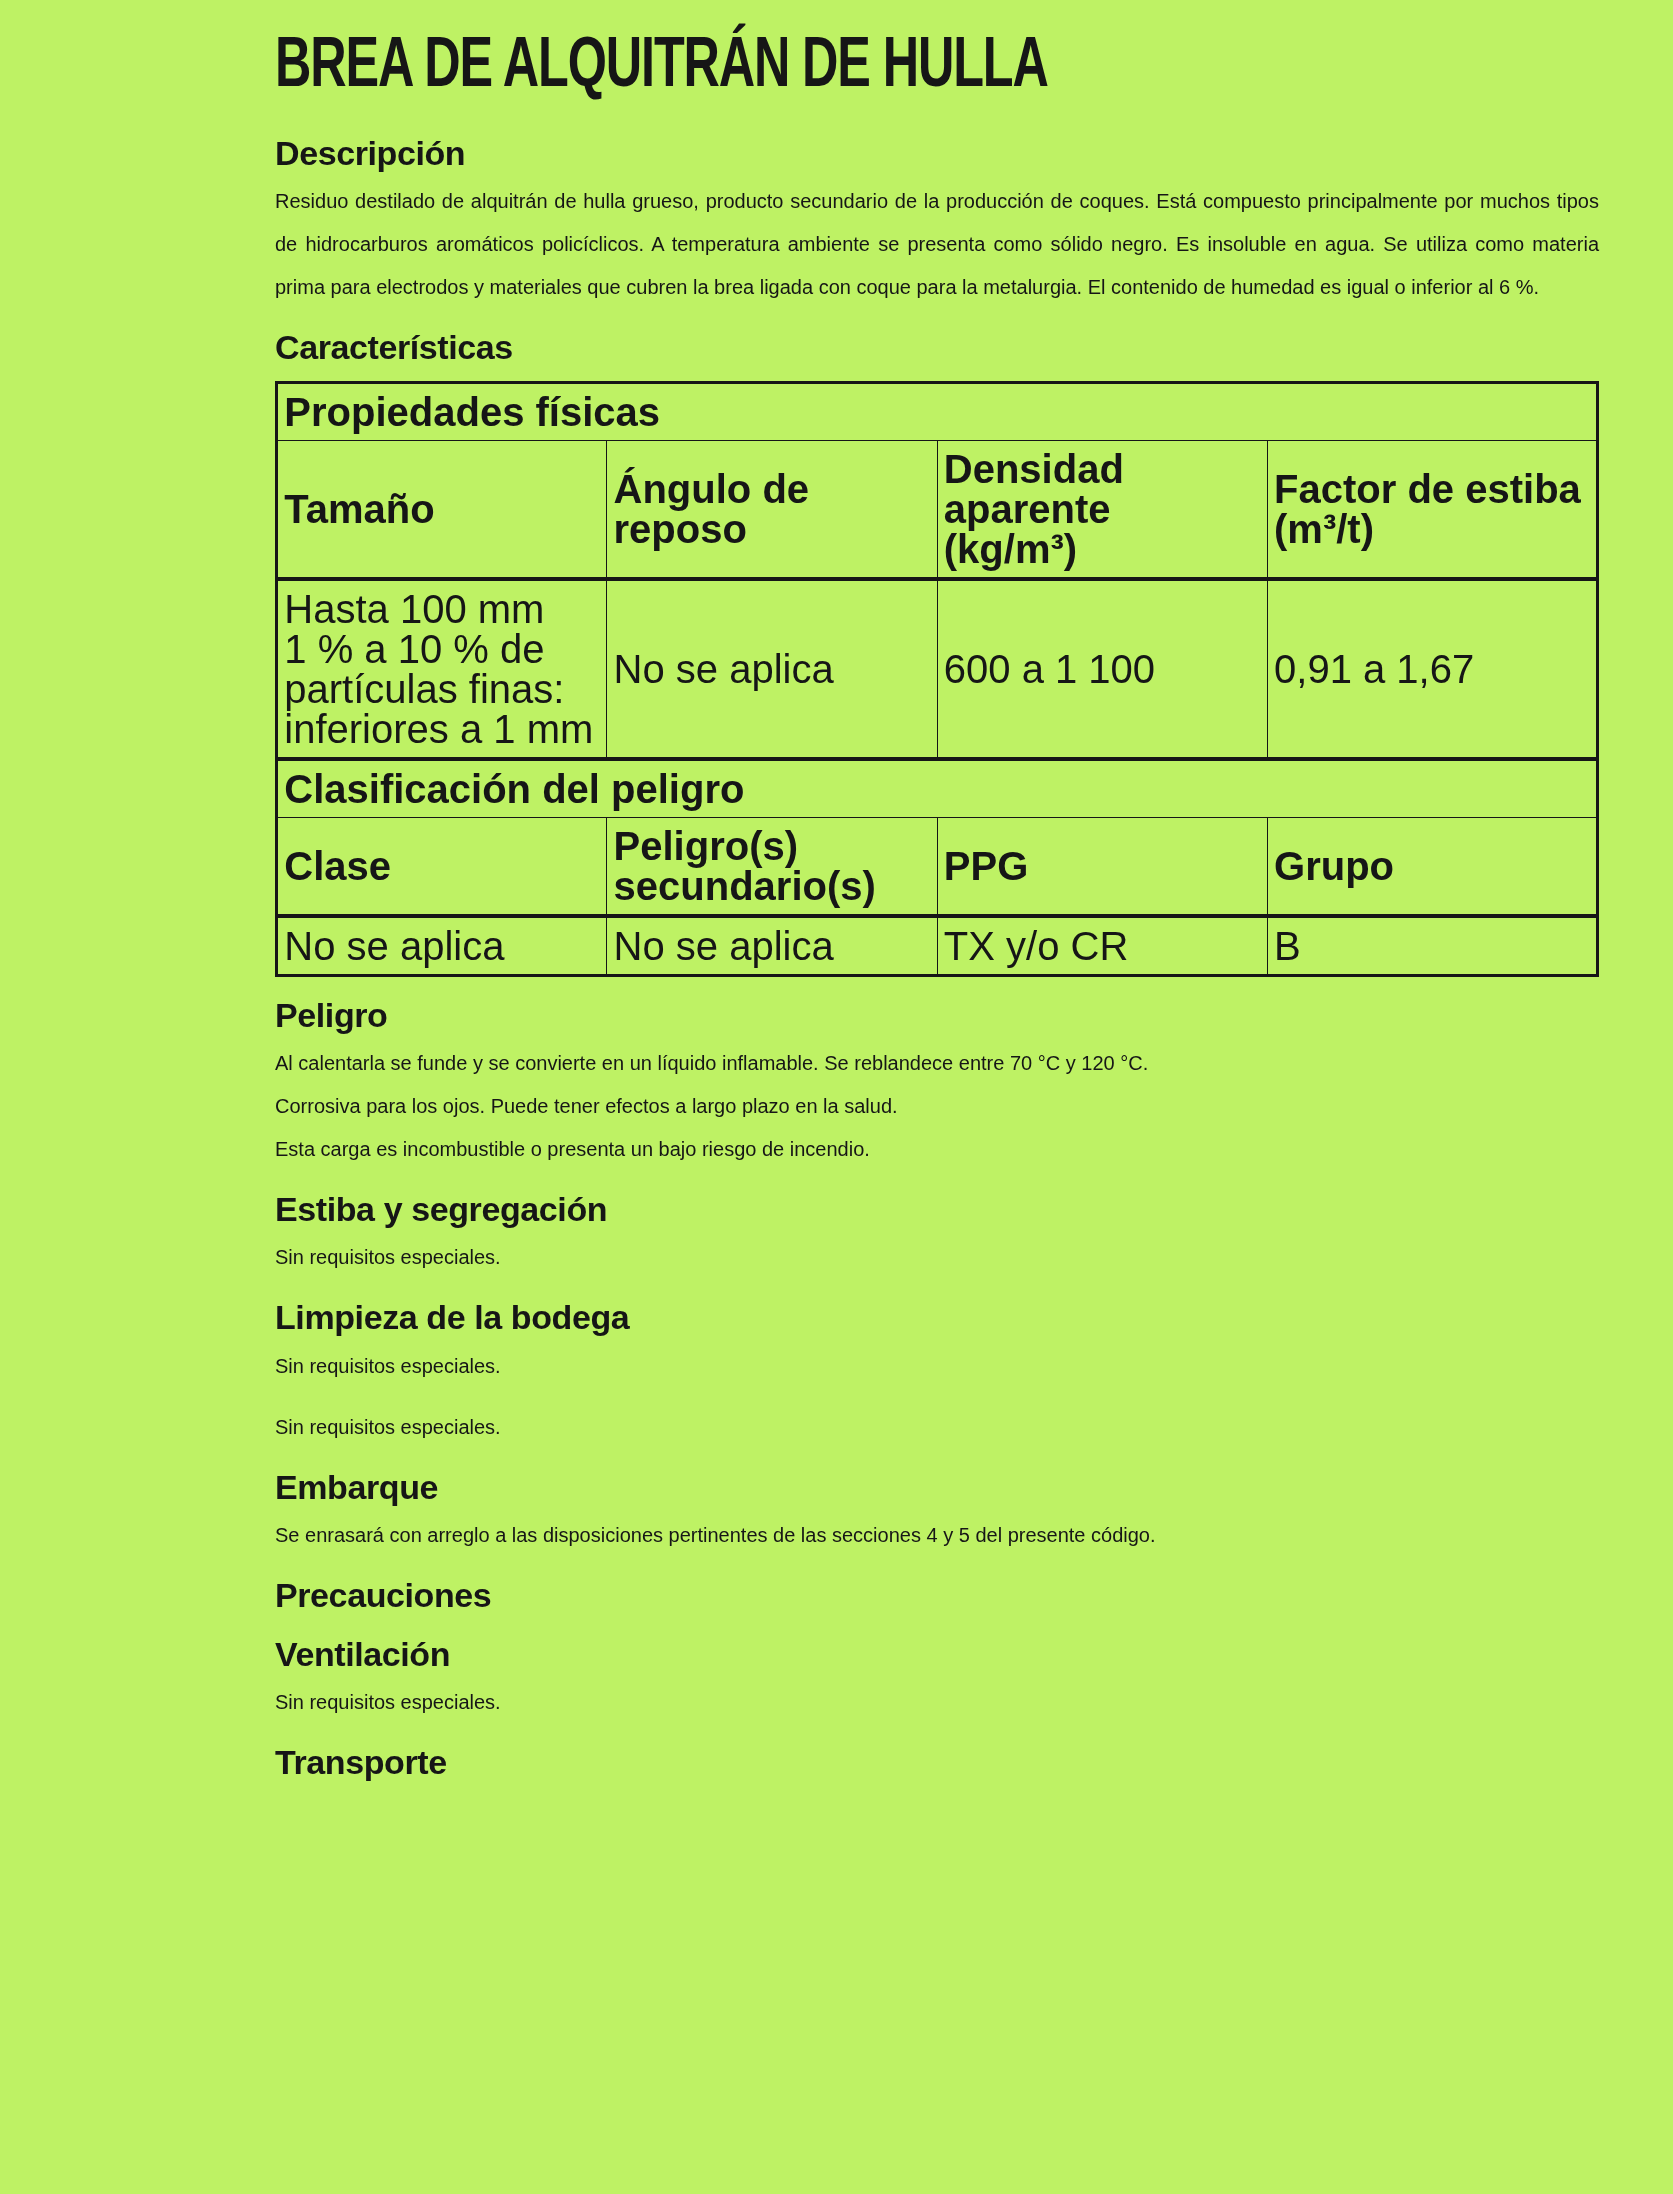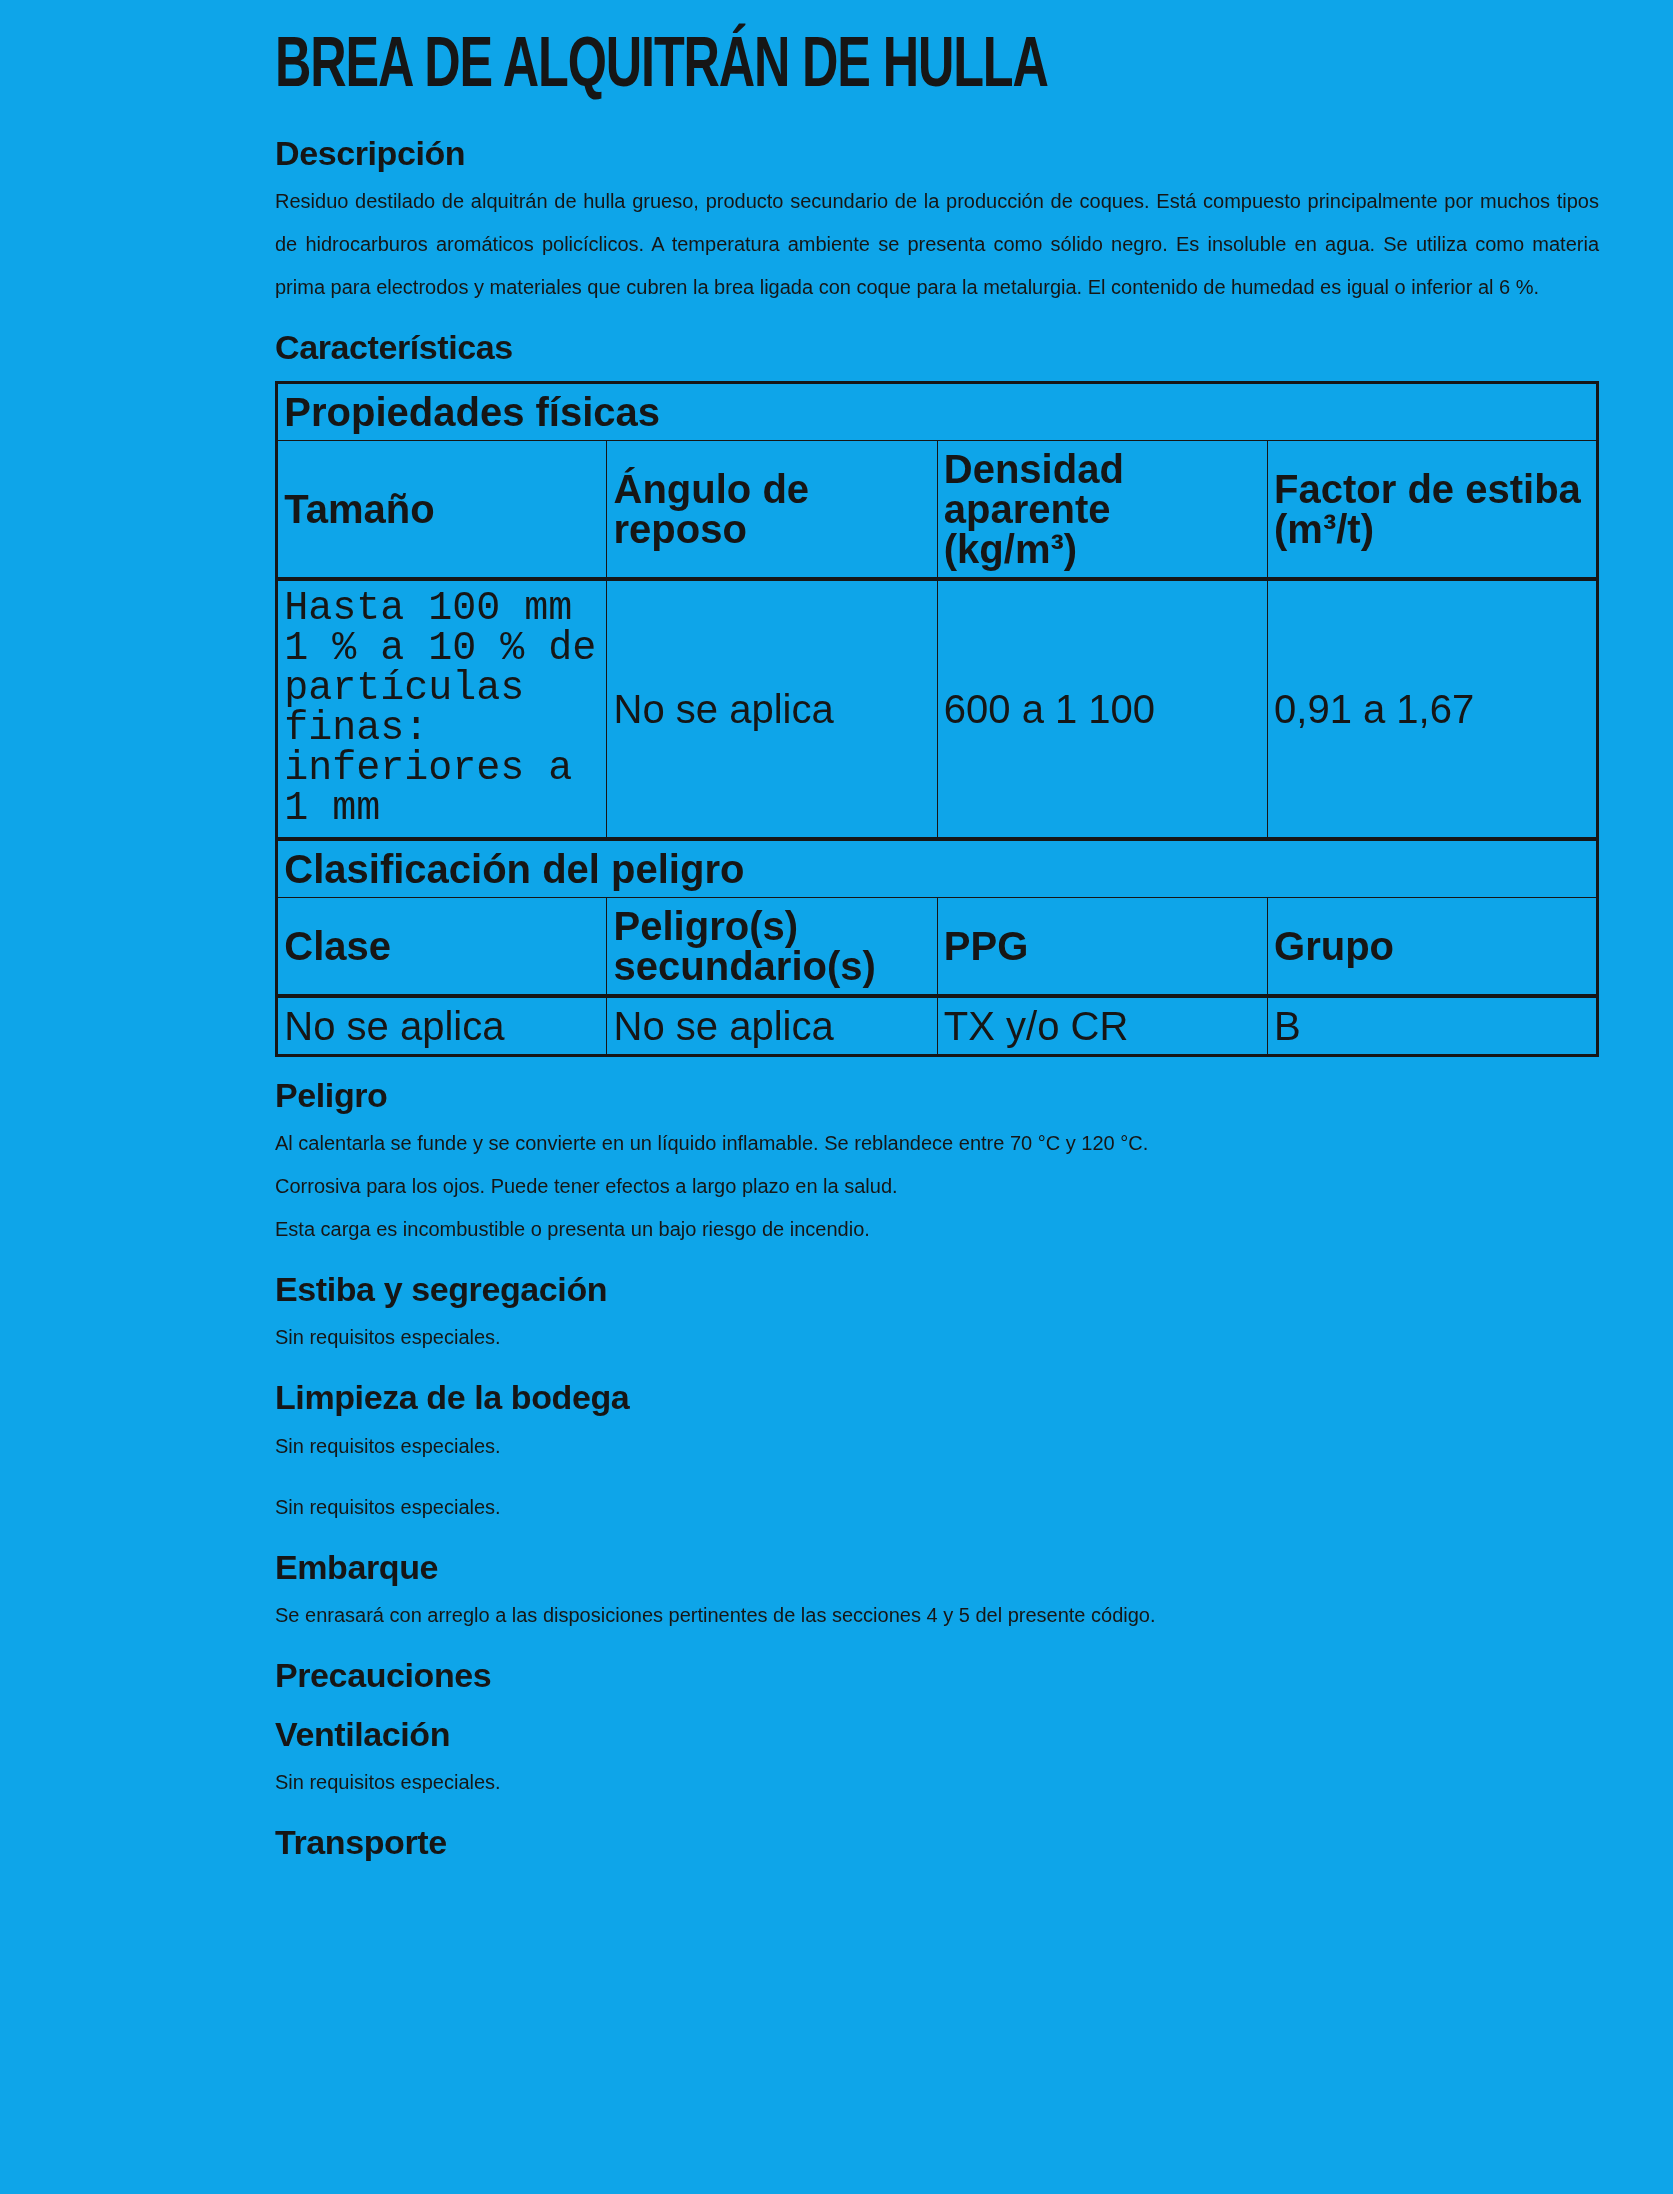--- a/index.html
+++ b/index.html
@@ -1,20 +1,20 @@
 <!DOCTYPE html>
 <html lang="es" style="font-size:12.6px"><head>
 <meta charset="utf-8">
 <style>
   html,body{margin:0;padding:0;background:#ffffff;}
   .page{
     position:relative;
     width:1673px;
     height:2194px;
-    background:#0ea5e9;
+    background:#bef264;
     color:#161616;
     font-family:"Liberation Sans","DejaVu Sans",sans-serif;
     box-sizing:border-box;
     padding:24px 74px 0 275px;
     overflow:hidden;
   }
   h1.doc-title{
     margin:0;
     font-size:70px;
     line-height:76px;
@@ -60,21 +60,21 @@
     padding:9.5px 6.3px;
   }
   td.col-hdr{
     font-weight:bold;
     font-size:32px;
     line-height:38px;
     padding:11px 6.3px;
   }
   tr.thick-below td{border-bottom-width:4px;}
   td.pre{white-space:pre-line;}
-  td.tall{padding:9.5px 6.3px;font-family:Liberation Mono, monospace;}
+  td.tall{padding:9.5px 6.3px;}
   .col-25{width:25%;}
 </style>
 </head>
 <body>
 
 <div class="page">
 
   <h1 class="doc-title">BREA DE ALQUITRÁN DE HULLA</h1>
 
   <div class="sec first">

